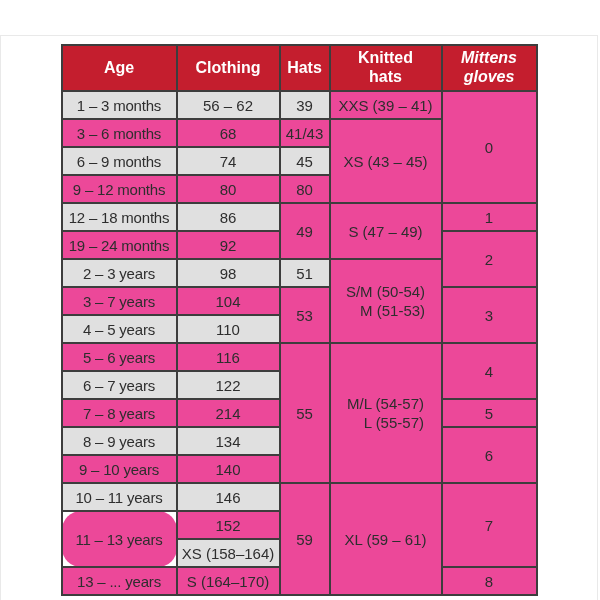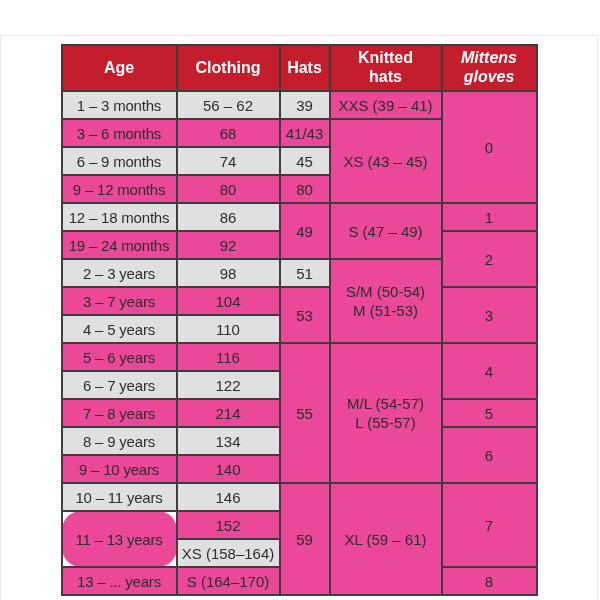--- a/index.html
+++ b/index.html
@@ -36,21 +36,21 @@
     height:28px;font-size:15px;color:#2e2e2e;
     text-align:center;vertical-align:middle;padding:0 3px;
   }
   td.age{
     text-align:left;padding-left:13px;font-weight:normal;color:#1b1b1b;
     letter-spacing:-0.2px;
   }
   td.g{background:#e0e0e0;}
   td.w{background:#ec4899;}
   td.knit2{font-size:14.5px;line-height:1.3;}
-  td.knit2 .blk{display:inline-block;text-align:center;}
+  td.knit2 .blk{display:inline-block;text-align:right;}
   td.agespan{vertical-align:top;padding-top:5px;border-radius:19px;}
 </style>
 </head>
 <body>
 
 <div class="canvas">
   <table class="size">
     <colgroup>
       <col style="width:115px">
         <col style="width:103px">

